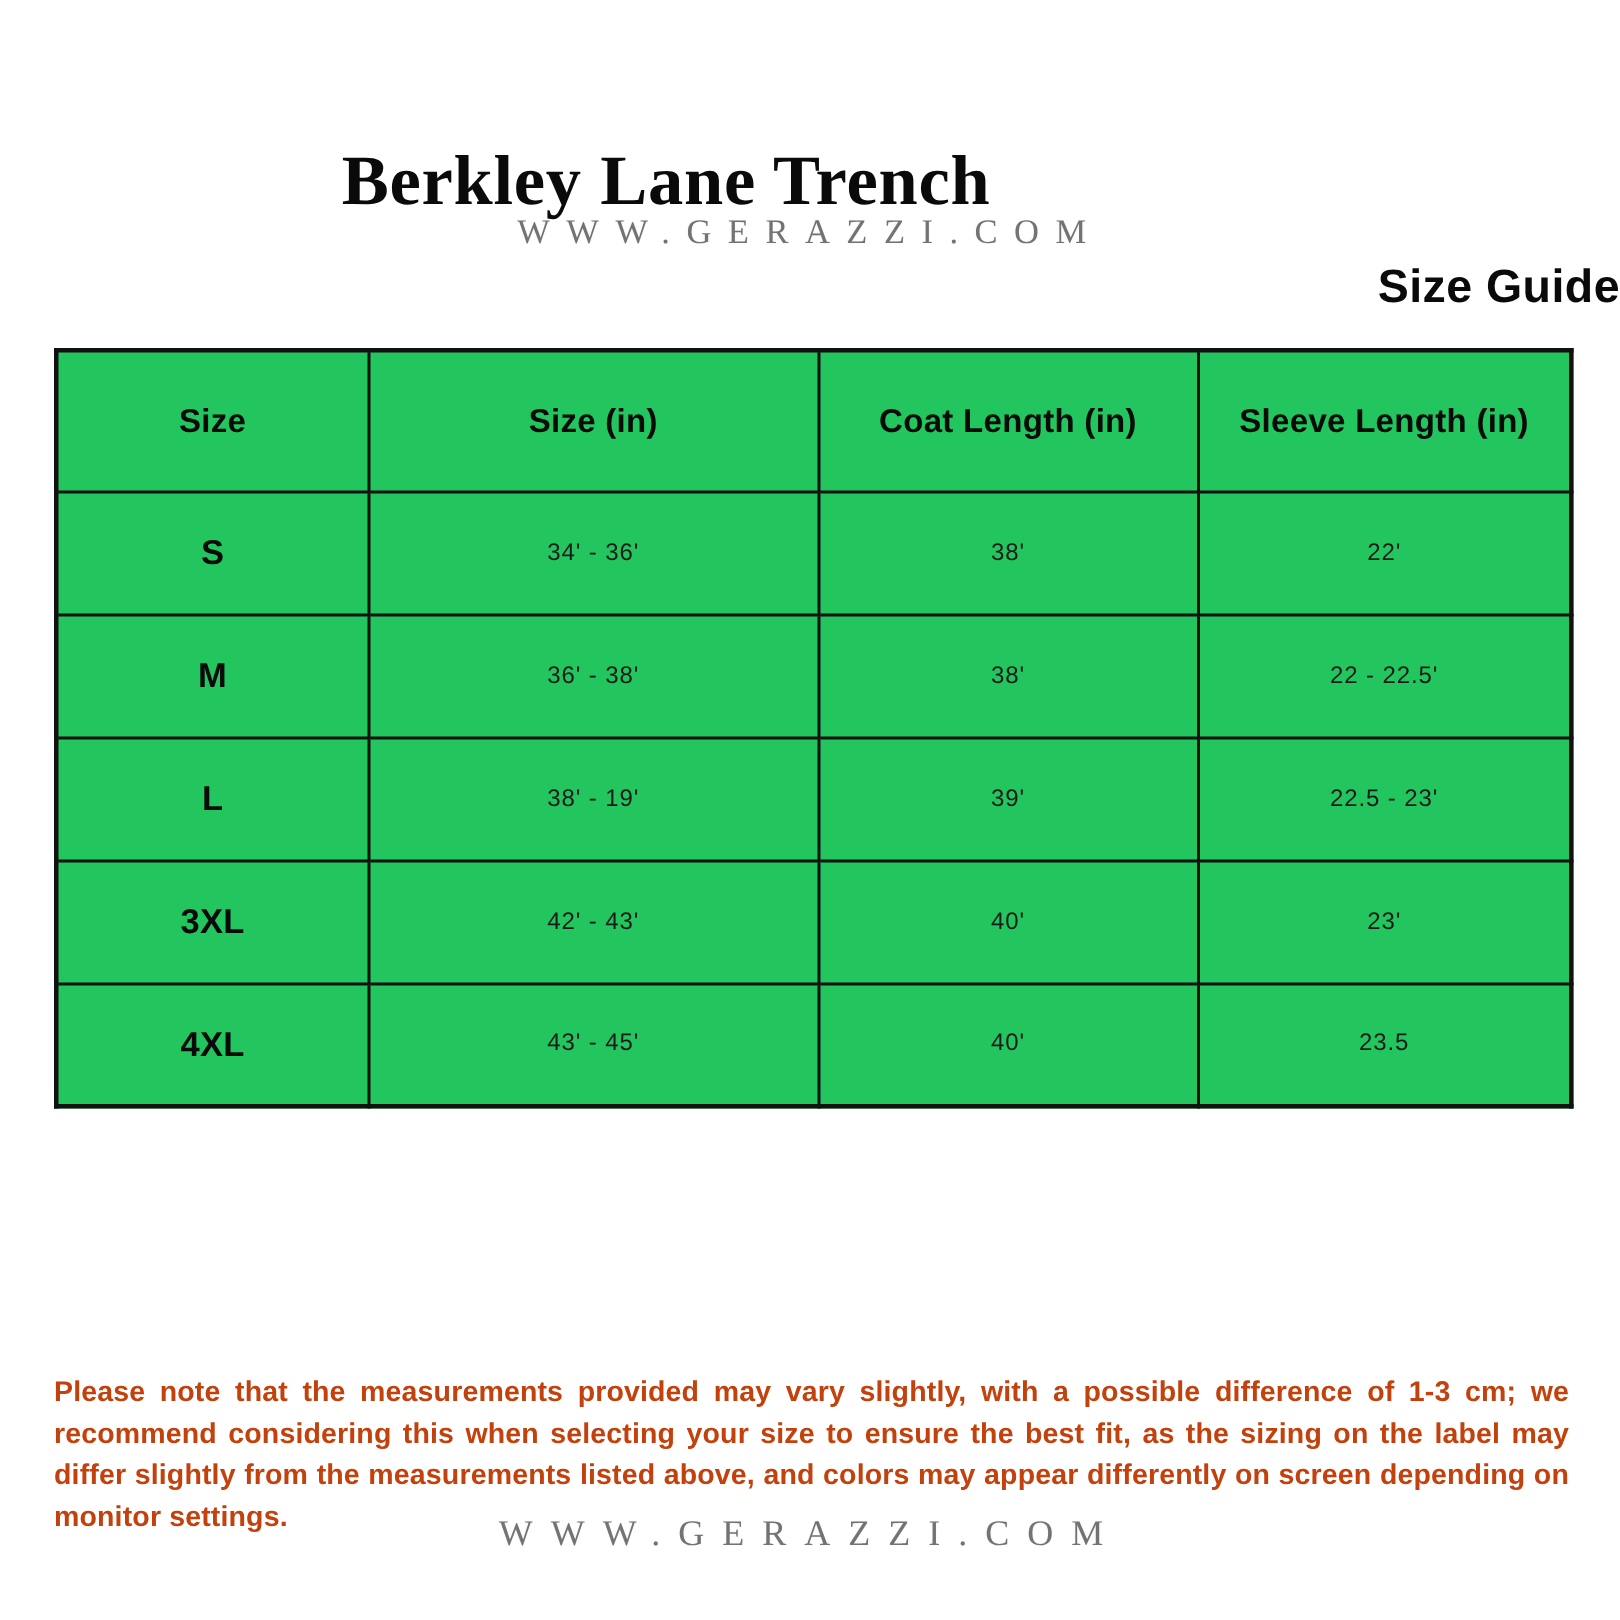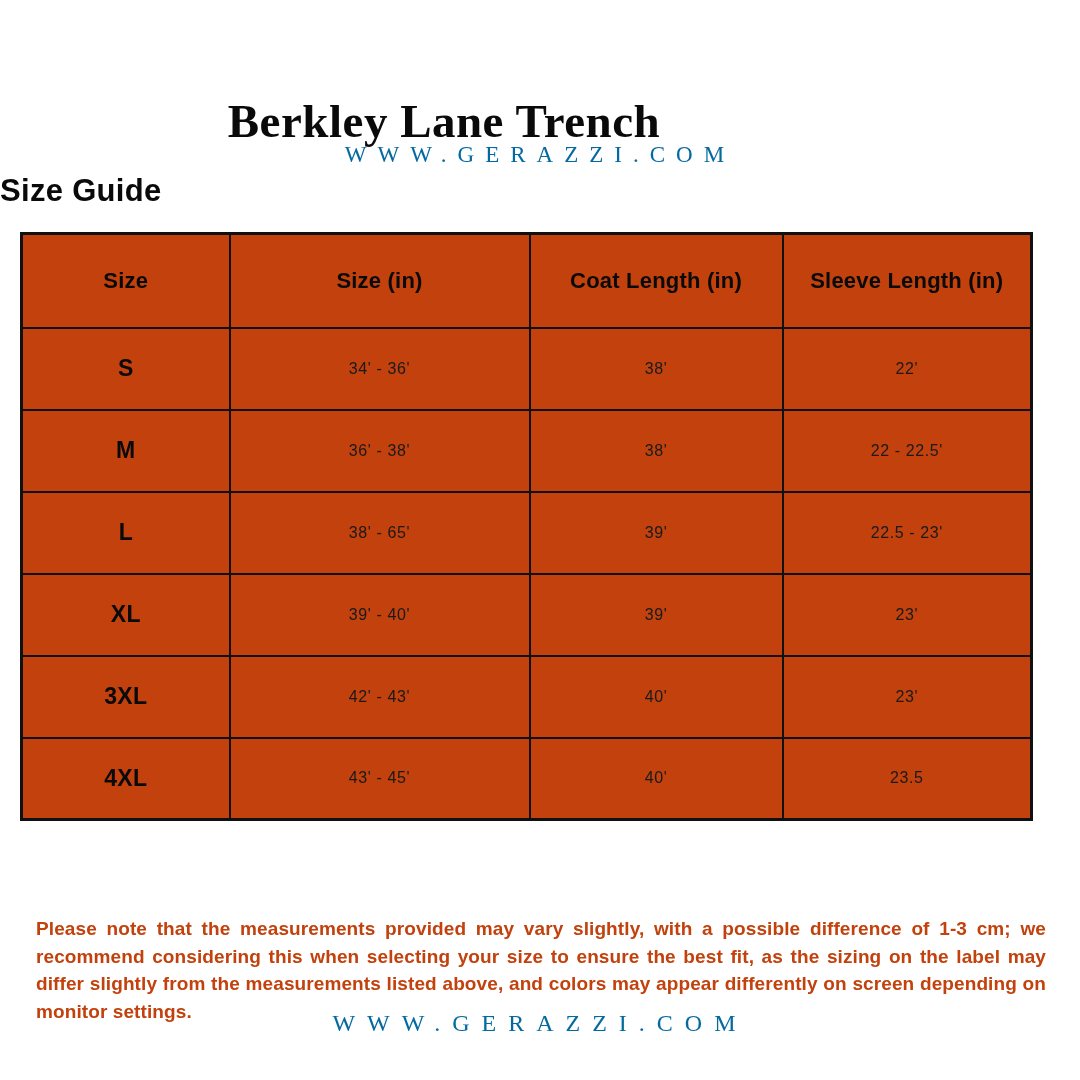--- a/index.html
+++ b/index.html
@@ -29,45 +29,45 @@
   }
   .watermark {
     position: absolute;
     left: 0;
     width: 1080px;
     text-align: center;
     font-family: "Liberation Serif", "DejaVu Serif", serif;
     font-weight: 400;
     font-size: 23px;
     letter-spacing: 11px;
-    color: #0369a1;
+    color: #737373;
     text-shadow: 0 0 2px #f3f3f3;
     user-select: none;
   }
   .watermark-top { top: 142px; }
   .watermark-bottom { top: 1010px; font-size: 24px; letter-spacing: 12px; }
   .page-subtitle {
     position: absolute;
     top: 173px;
     left: 0;
     width: 1080px;
-    text-align: left;
+    text-align: right;
     font-weight: 700;
     font-size: 31px;
     letter-spacing: 0.3px;
     color: #0a0a0a;
   }
   table.size-table {
     position: absolute;
     top: 232px;
-    left: 20px;
+    left: 36px;
     width: 1010px;
     border-collapse: collapse;
     table-layout: fixed;
-    background: #c2410c;
+    background: #22c55e;
     border: 3px solid #111111;
   }
   table.size-table col.c1 { width: 208px; }
   table.size-table col.c2 { width: 300px; }
   table.size-table col.c3 { width: 253px; }
   table.size-table col.c4 { width: 249px; }
   table.size-table th,
   table.size-table td {
     border: 2px solid #111111;
     text-align: center;
@@ -137,29 +137,23 @@
       <td>22'</td>
     </tr>
     <tr>
       <td class="size-col">M</td>
       <td>36' - 38'</td>
       <td>38'</td>
       <td>22 - 22.5'</td>
     </tr>
     <tr>
       <td class="size-col">L</td>
-      <td>38' - 65'</td>
+      <td>38' - 19'</td>
       <td>39'</td>
       <td>22.5 - 23'</td>
-    </tr>
-    <tr>
-      <td class="size-col">XL</td>
-      <td>39' - 40'</td>
-      <td>39'</td>
-      <td>23'</td>
     </tr>
     <tr>
       <td class="size-col">3XL</td>
       <td>42' - 43'</td>
       <td>40'</td>
       <td>23'</td>
     </tr>
     <tr>
       <td class="size-col">4XL</td>
       <td>43' - 45'</td>

